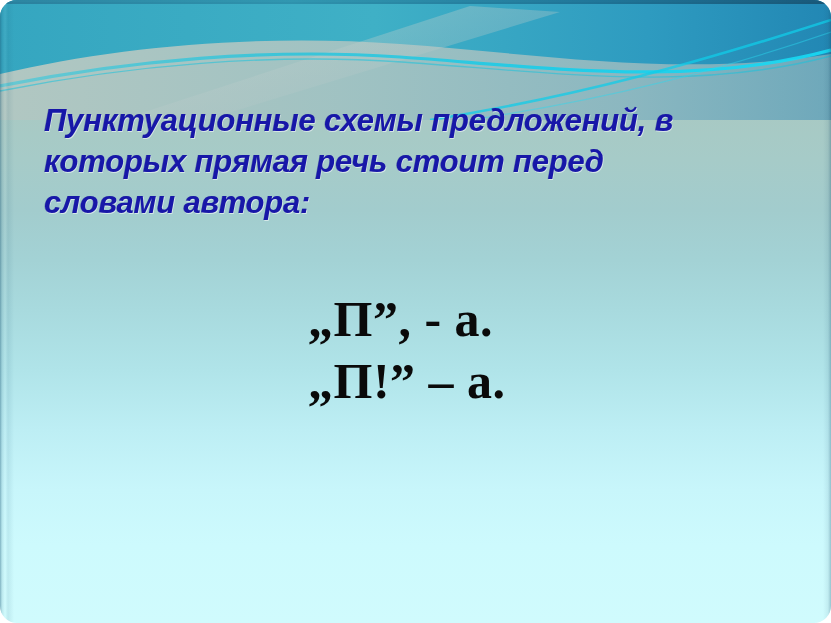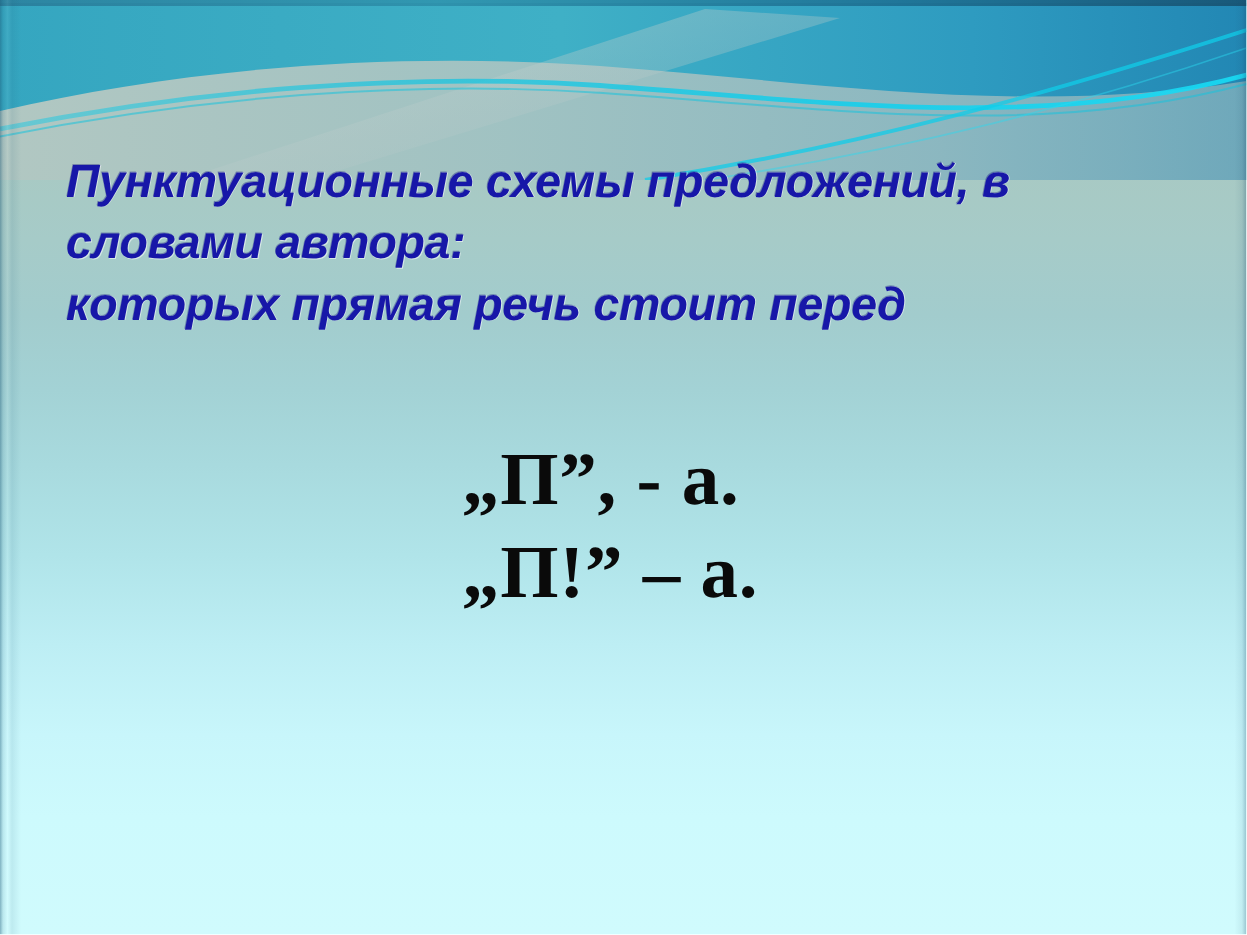--- a/index.html
+++ b/index.html
@@ -24,20 +24,21 @@
         #a2cccd 210px,
         #a3d2d5 260px,
         #a8dade 310px,
         #b0e4e9 370px,
         #bdeef4 430px,
         #c8f6fb 490px,
         #cdfafd 545px,
         #d0fbfd 623px);
     font-family: "Liberation Sans", sans-serif;
     user-select: none;
+    border-radius: 17px;
   }
 
   
   .wave-band {
     position: absolute;
     top: 0;
     left: 0;
     width: 831px;
     height: 120px;
     pointer-events: none;
@@ -169,22 +170,22 @@
 
     <path d="M0,3 L831,3" stroke="#1d6f92" stroke-width="2" opacity=".5"></path>
   </svg>
 
   <div class="top-edge"></div>
   <div class="left-seam"></div>
   <div class="right-seam"></div>
 
   <div class="title-block">
     <div class="title-line">Пунктуационные схемы предложений, в</div>
+    <div class="title-line">которых прямая речь стоит перед</div>
     <div class="title-line">словами автора:</div>
-    <div class="title-line">которых прямая речь стоит перед</div>
   </div>
 
   <div class="formula-block">
     <div class="formula-line">„П”, - а.</div>
     <div class="formula-line">„П!” – а.</div>
   </div>
 
 </div>
 
 </body></html>

